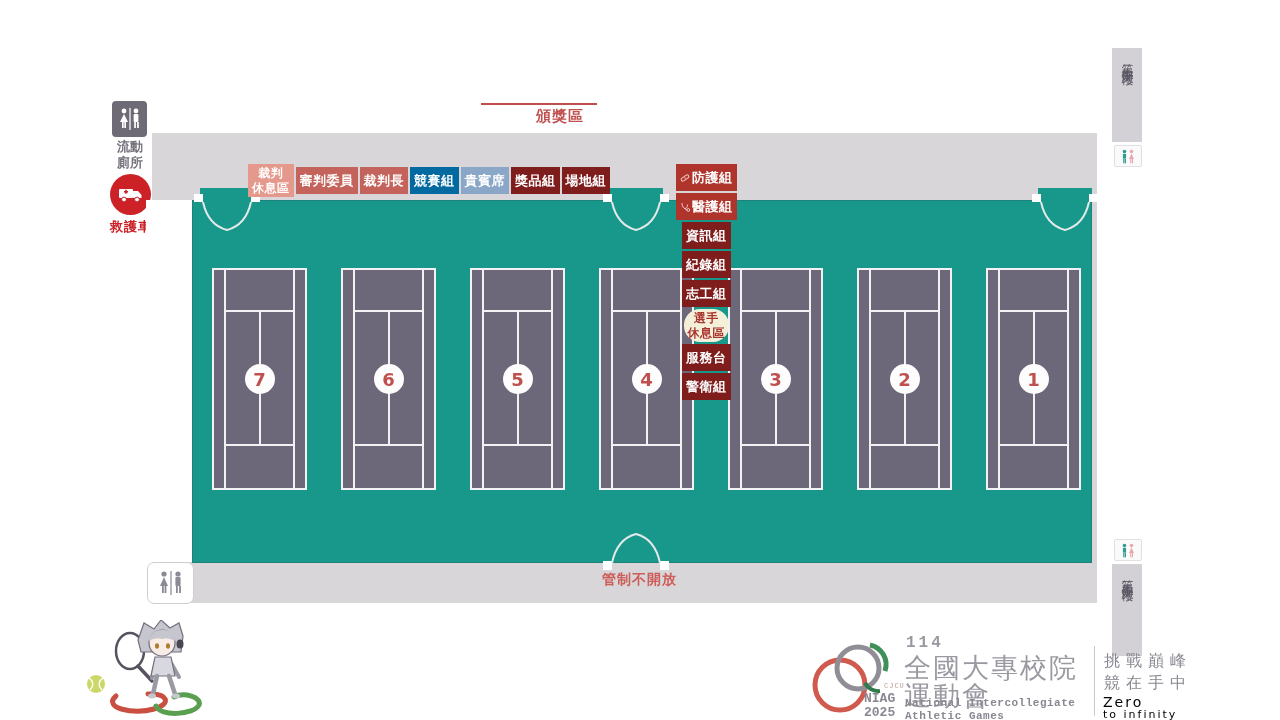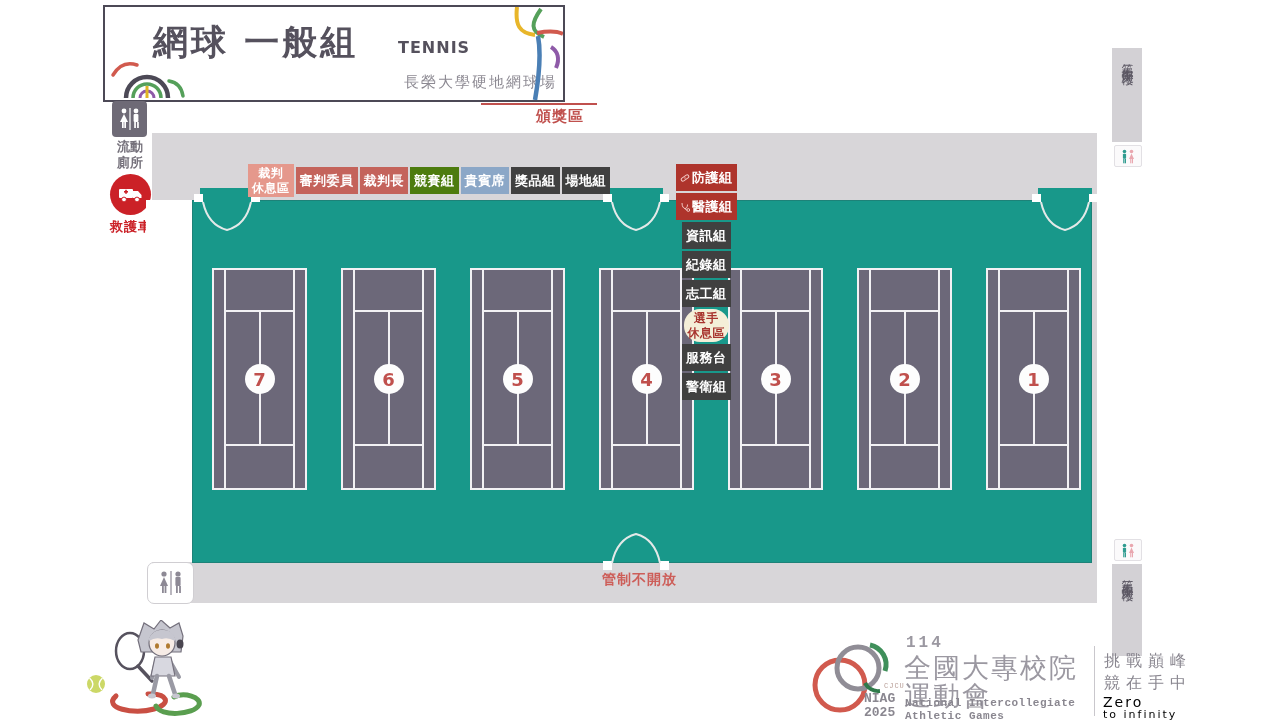--- a/index.html
+++ b/index.html
@@ -60,23 +60,23 @@
   
   .zone-row{display:flex;align-items:center;gap:2px;}
   .zones-left{left:248px;top:164px;}
   .zones-right{left:676px;top:164px;flex-direction:column;}
   .chip{height:27px;display:flex;align-items:center;justify-content:center;padding:0 4px;
         font-size:13px;font-weight:bold;color:#fff;white-space:nowrap;letter-spacing:.5px;text-align:center;}
   .chip.two-line{height:33px;flex-direction:column;line-height:1.25;font-size:12px;justify-content:center;}
   .chip.two-line span{display:block;}
   .c-salmon{background:#e5988c;}
   .c-red{background:#c4635b;}
-  .c-coral{background:#4d7c0f;}
+  .c-coral{background:#0369a1;}
   .c-blue{background:#8ba7c7;}
-  .c-green{background:#404040;}
+  .c-green{background:#7f1d1d;}
   .c-darkred{background:#ae342c;}
   .c-cream{background:#f4efd8;color:#a8342e;border-radius:16px;}
   .chip .mini-ico{margin-right:2px;display:flex;}
 
   
   .rings{left:812px;top:638px;}
   .cjcu{left:884px;top:682px;font-size:7px;color:#b59a93;letter-spacing:1px;font-family:"Liberation Mono",monospace;}
   .niag{left:864px;top:692px;font-size:13px;font-weight:bold;color:#8a8790;font-family:"Liberation Mono",monospace;line-height:1.05;}
   .g-num{left:906px;top:634px;font-size:16px;font-weight:bold;color:#9b98a1;letter-spacing:3px;font-family:"Liberation Mono",monospace;}
   .g-title1{left:904px;top:650px;font-size:27px;color:#9b98a1;letter-spacing:2px;white-space:nowrap;}
@@ -89,40 +89,20 @@
   .slogan-en{left:1103px;font-size:14px;color:#000000;letter-spacing:2px;white-space:nowrap;}
   .sen1{top:694px;}
   .sen2{top:708px;font-size:11px;}
   .mascot{left:78px;top:620px;}
 </style>
 </head>
 <body>
 
 <div id="canvas">
 
-  <div class="abs header">
-    <svg class="abs" style="left:2px;top:46px" width="92" height="45" viewBox="0 0 92 45">
-      <path d="M6,22 Q15,7 30,12" stroke="#d15a4e" stroke-width="3.5" fill="none" stroke-linecap="round"></path>
-      <path d="M19,45 A21,21 0 0 1 61,45" stroke="#4c4956" stroke-width="4.5" fill="none"></path>
-      <path d="M26,45 A14,14 0 0 1 54,45" stroke="#55a05a" stroke-width="3.5" fill="none"></path>
-      <path d="M33,45 A7,7 0 0 1 47,45" stroke="#8e5aa8" stroke-width="3" fill="none"></path>
-      <path d="M40,33 L40,45" stroke="#e0b523" stroke-width="3" fill="none"></path>
-      <path d="M62,28 Q74,30 76,43" stroke="#55a05a" stroke-width="3.5" fill="none" stroke-linecap="round"></path>
-    </svg>
-    <div class="abs header-title">網球 一般組</div>
-    <div class="abs header-en">TENNIS</div>
-    <div class="abs header-venue">長榮大學硬地網球場</div>
-    <svg class="abs" style="left:396px;top:0" width="62" height="93" viewBox="0 0 62 93">
-      <path d="M16,0 C14,18 18,26 34,28" stroke="#e8b62a" stroke-width="4" fill="none"></path>
-      <path d="M40,2 C30,16 29,24 43,30" stroke="#55a05a" stroke-width="4" fill="none"></path>
-      <path d="M36,26 C47,24 56,24 62,27" stroke="#d15a4e" stroke-width="4" fill="none"></path>
-      <path d="M37,29 C40,45 38,70 34,93" stroke="#4a7fb5" stroke-width="4.5" fill="none"></path>
-      <path d="M50,40 C57,44 59,52 55,61" stroke="#8e5aa8" stroke-width="4" fill="none"></path>
-    </svg>
-  </div>
 
   <div class="abs award-line"></div>
   <div class="abs award-text">頒獎區</div>
 
   <div class="abs wc-box">
     <svg width="26" height="26" viewBox="0 0 26 26">
       <circle cx="7" cy="5" r="2.4" fill="#fff"></circle>
       <path d="M7,8 L3,16 L11,16 Z" fill="#fff"></path>
       <rect x="5" y="16" width="1.7" height="6" fill="#fff"></rect>
         <rect x="7.3" y="16" width="1.7" height="6" fill="#fff"></rect>

